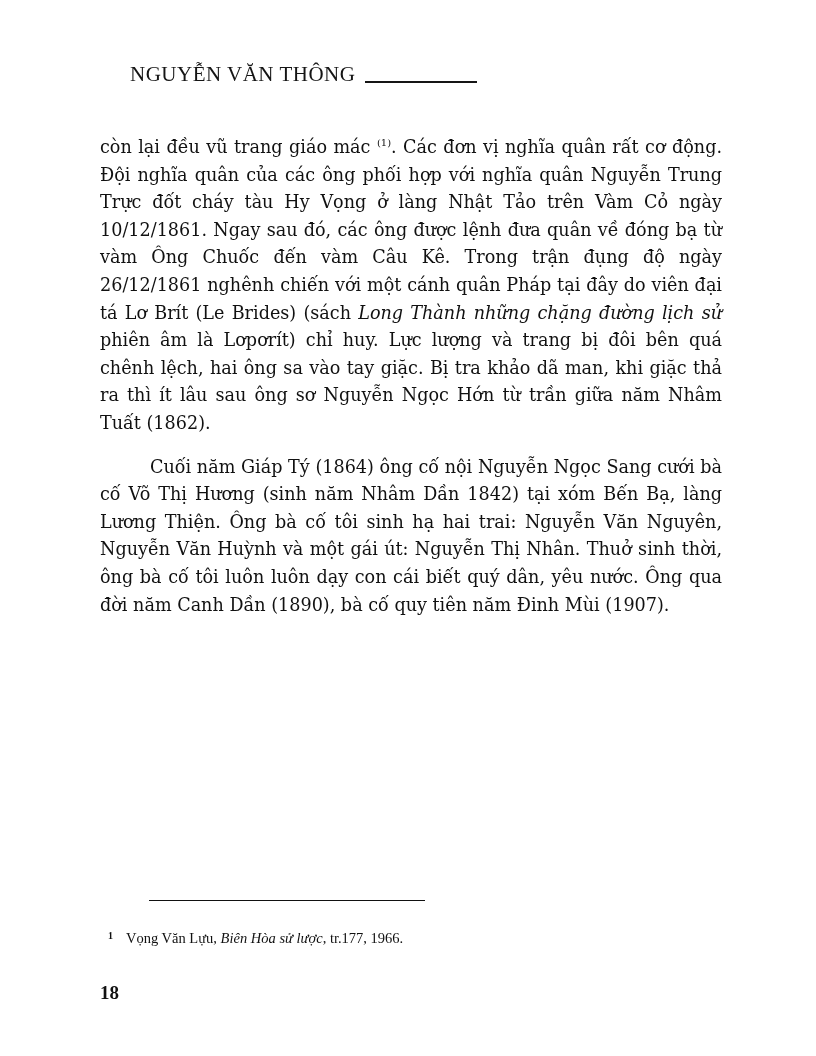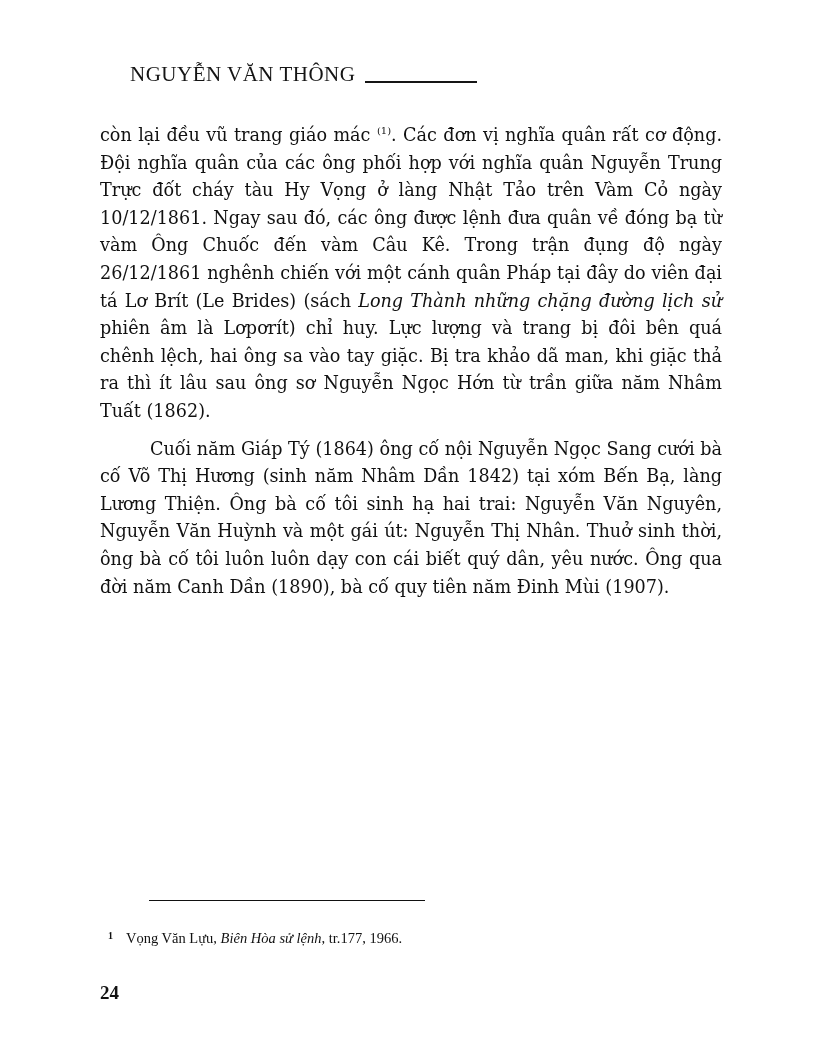--- a/index.html
+++ b/index.html
@@ -8,21 +8,21 @@
     position: absolute; left: 100px; top: 62px;
     font-family: Liberation Serif, serif; font-size: 21px; letter-spacing: 0.5px; color: #151515;
     display: flex; align-items: flex-end; margin-left: 30px;
   }
   .header .rule { display: inline-block; width: 112px; border-bottom: 2px solid #151515; margin-left: 10px; margin-bottom: 4px; }
   .body-text {
     position: absolute; left: 100px; top: 118px; width: 622px;
     font-family: "DejaVu Serif", serif; font-size: 17.6px; line-height: 27.6px;
     text-align: justify; color: #111;
   }
-  .body-text p { margin: 4px 0 10px 0; }
+  .body-text p { margin: 16px 0 10px 0; }
   .body-text p.indent { text-indent: 50px; }
   sup { font-size: 10px; vertical-align: 7px; line-height: 0; }
   .footnote-rule { position: absolute; left: 149px; top: 900px; width: 276px; border-top: 1.5px solid #111; }
   .footnote {
     position: absolute; left: 108px; top: 930px;
     font-family: "Liberation Serif", serif; font-size: 14.5px; color: #111;
   }
   .footnote .mark { display: inline-block; width: 18px; font-size: 10px; vertical-align: 4px; font-weight: bold; }
   .page-number {
     position: absolute; left: 100px; top: 982px;
@@ -38,16 +38,16 @@
 </div>
 
 <div class="body-text">
   <p><span>còn lại đều vũ trang giáo mác </span><sup>(1)</sup><span>. Các đơn vị nghĩa quân rất cơ động. Đội nghĩa quân của các ông phối hợp với nghĩa quân Nguyễn Trung Trực đốt cháy tàu Hy Vọng ở làng Nhật Tảo trên Vàm Cỏ ngày 10/12/1861. Ngay sau đó, các ông được lệnh đưa quân về đóng bạ từ vàm Ông Chuốc đến vàm Câu Kê. Trong trận đụng độ ngày 26/12/1861 nghênh chiến với một cánh quân Pháp tại đây do viên đại tá Lơ Brít (Le Brides) (sách </span><i>Long Thành những chặng đường lịch sử</i><span> phiên âm là Lơpơrít) chỉ huy. Lực lượng và trang bị đôi bên quá chênh lệch, hai ông sa vào tay giặc. Bị tra khảo dã man, khi giặc thả ra thì ít lâu sau ông sơ Nguyễn Ngọc Hớn từ trần giữa năm Nhâm Tuất (1862).</span></p>
   <p class="indent">Cuối năm Giáp Tý (1864) ông cố nội Nguyễn Ngọc Sang cưới bà cố Võ Thị Hương (sinh năm Nhâm Dần 1842) tại xóm Bến Bạ, làng Lương Thiện. Ông bà cố tôi sinh hạ hai trai: Nguyễn Văn Nguyên, Nguyễn Văn Huỳnh và một gái út: Nguyễn Thị Nhân. Thuở sinh thời, ông bà cố tôi luôn luôn dạy con cái biết quý dân, yêu nước. Ông qua đời năm Canh Dần (1890), bà cố quy tiên năm Đinh Mùi (1907).</p>
 </div>
 
 <div class="footnote-rule"></div>
 
 <div class="footnote">
-  <span class="mark">1</span><span>Vọng Văn Lựu, </span><i>Biên Hòa sử lệnh</i><span>, tr.177, 1966.</span>
+  <span class="mark">1</span><span>Vọng Văn Lựu, </span><i>Biên Hòa sử lược</i><span>, tr.177, 1966.</span>
 </div>
 
-<div class="page-number">24</div>
+<div class="page-number">18</div>
 
 </body></html>

